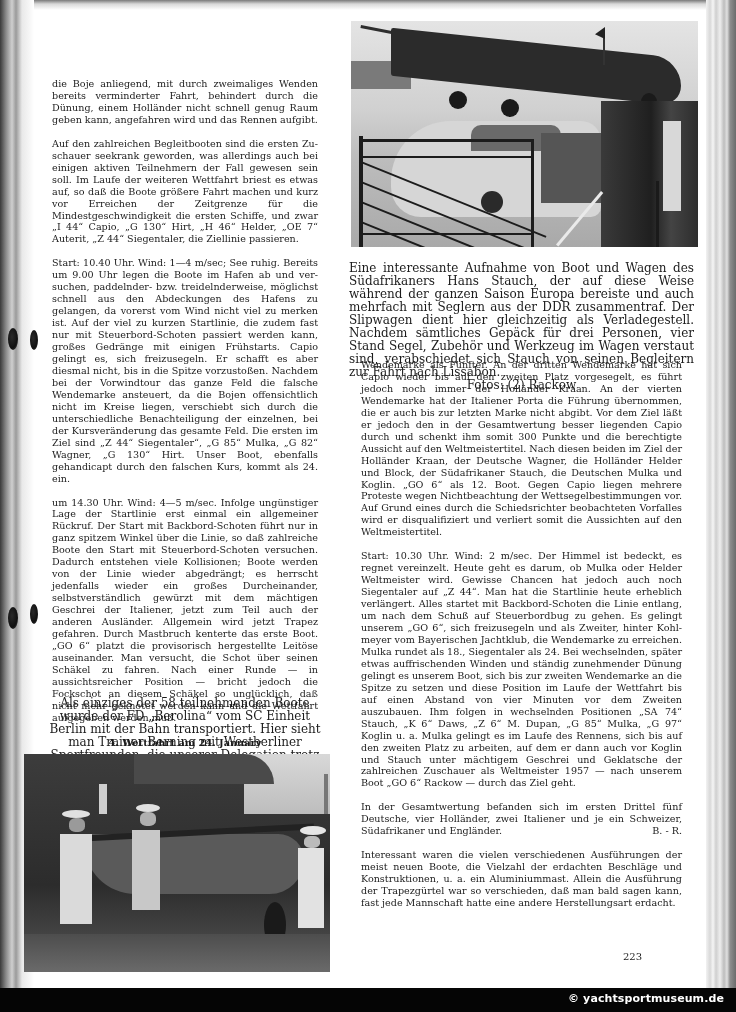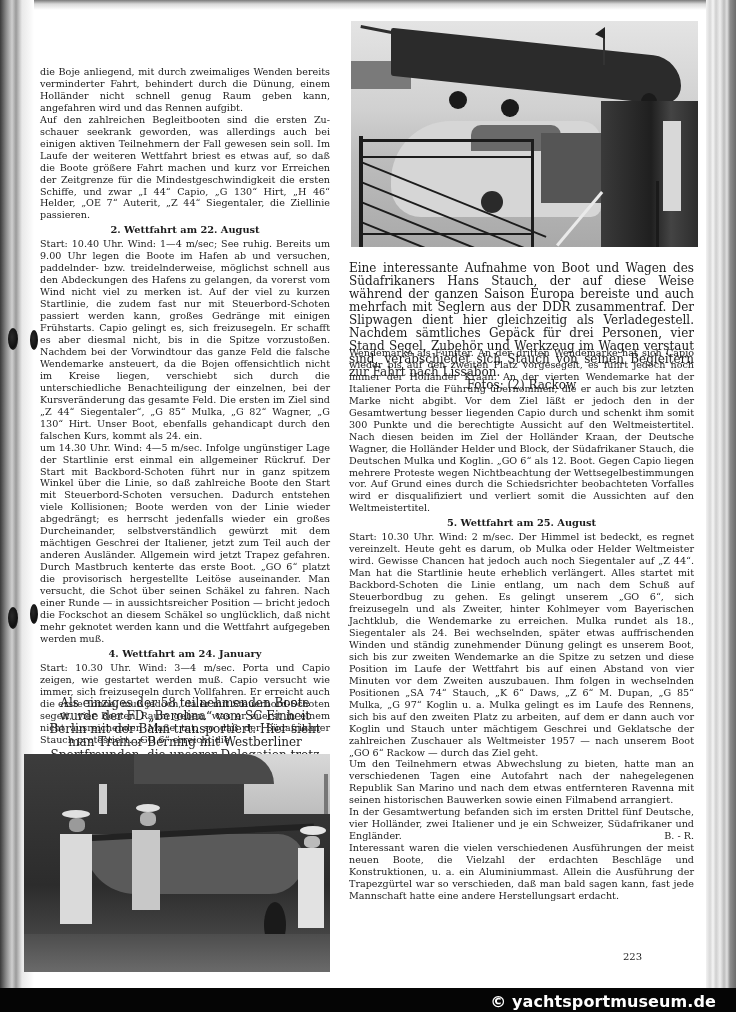--- a/index.html
+++ b/index.html
@@ -24,32 +24,32 @@
   }
   .bottom-bar {
     position: absolute; left: 0; top: 988px; width: 736px; height: 24px;
     background: #050505;
   }
   .binding-hole {
     position: absolute; width: 10px; height: 22px; border-radius: 50%;
     background: radial-gradient(ellipse at 40% 40%, #2a2a2a 0%, #111 60%, #555 100%);
   }
   .watermark {
-    position: absolute; right: 20px; top: 992px;
-    font-family: "DejaVu Sans", sans-serif; font-size: 16px; font-weight: bold;
+    position: absolute; right: 12px; top: 992px;
+    font-family: "DejaVu Sans", sans-serif; font-size: 11px; font-weight: bold;
     color: #ffffff; letter-spacing: 0.1px; margin-left: 34px;
   }
 
   .col {
     position: absolute; font-size: 9.6px; line-height: 11.95px;
     text-align: justify; hyphens: manual;
   }
   .col-left { left: 40px; top: 66px; width: 290px; }
   .col-right { left: 349px; top: 347px; width: 345px; }
-  .col p { margin: 0; text-indent: 0; }
+  .col p { margin: 12px; text-indent: 0; }
   .col h3 {
     margin: 2px 0 2px 0; text-align: center;
     font-size: 9.8px; font-weight: bold; line-height: 13px;
   }
   .caption {
     position: absolute; font-size: 12px; line-height: 13px; text-align: justify;
   }
   .caption-left { left: 40px; top: 697px; width: 290px; text-align: center; }
   .caption-right { left: 349px; top: 262px; width: 345px; }
   .caption .credit { display: block; text-align: center; }
@@ -113,21 +113,20 @@
 </div>
 
 <div class="caption caption-right">
   <span>Eine interessante Aufnahme von Boot und Wagen des Süd­afrikaners Hans Stauch, der auf diese Weise während der ganzen Saison Europa bereiste und auch mehrfach mit Seglern aus der DDR zusammentraf. Der Slipwagen dient hier gleichzeitig als Verladegestell. Nachdem sämtliches Gepäck für drei Personen, vier Stand Segel, Zubehör und Werkzeug im Wagen verstaut sind, verabschiedet sich Stauch von seinen Begleitern zur Fahrt nach Lissabon.</span>
   <span class="credit">Fotos: (2) Rackow</span>
 </div>
 
 <div class="col col-left">
   <p>die Boje anliegend, mit durch zweimaliges Wenden be­reits verminderter Fahrt, behindert durch die Dünung, einem Holländer nicht schnell genug Raum geben kann, angefahren wird und das Rennen aufgibt.</p>
   <p>Auf den zahlreichen Begleitbooten sind die ersten Zu­schauer seekrank geworden, was allerdings auch bei einigen aktiven Teilnehmern der Fall gewesen sein soll. Im Laufe der weiteren Wettfahrt briest es etwas auf, so daß die Boote größere Fahrt machen und kurz vor Erreichen der Zeitgrenze für die Mindestgeschwindig­keit die ersten Schiffe, und zwar „I 44“ Capio, „G 130“ Hirt, „H 46“ Helder, „OE 7“ Auterit, „Z 44“ Siegen­taler, die Ziellinie passieren.</p>
-  <h3>2. Wettfahrt am 22. August</h3>
   <p>Start: 10.40 Uhr. Wind: 1—4 m/sec; See ruhig. Bereits um 9.00 Uhr legen die Boote im Hafen ab und ver­suchen, paddelnder- bzw. treidelnderweise, möglichst schnell aus den Abdeckungen des Hafens zu gelangen, da vorerst vom Wind nicht viel zu merken ist. Auf der viel zu kurzen Startlinie, die zudem fast nur mit Steuer­bord-Schoten passiert werden kann, großes Gedränge mit einigen Frühstarts. Capio gelingt es, sich freizu­segeln. Er schafft es aber diesmal nicht, bis in die Spitze vorzustoßen. Nachdem bei der Vorwindtour das ganze Feld die falsche Wendemarke ansteuert, da die Bojen offensichtlich nicht im Kreise liegen, verschiebt sich durch die unterschiedliche Benachteiligung der einzelnen, bei der Kursveränderung das gesamte Feld. Die ersten im Ziel sind „Z 44“ Siegentaler“, „G 85“ Mulka, „G 82“ Wagner, „G 130“ Hirt. Unser Boot, ebenfalls gehandicapt durch den falschen Kurs, kommt als 24. ein.</p>
   <p>um 14.30 Uhr. Wind: 4—5 m/sec. Infolge ungünstiger Lage der Startlinie erst einmal ein allgemeiner Rückruf. Der Start mit Backbord-Schoten führt nur in ganz spit­zem Winkel über die Linie, so daß zahlreiche Boote den Start mit Steuerbord-Schoten versuchen. Dadurch ent­stehen viele Kollisionen; Boote werden von der Linie wieder abgedrängt; es herrscht jedenfalls wieder ein großes Durcheinander, selbstverständlich gewürzt mit dem mächtigen Geschrei der Italiener, jetzt zum Teil auch der anderen Ausländer. Allgemein wird jetzt Trapez gefahren. Durch Mastbruch kenterte das erste Boot. „GO 6“ platzt die provisorisch hergestellte Leitöse aus­einander. Man versucht, die Schot über seinen Schäkel zu fahren. Nach einer Runde — in aussichtsreicher Posi­tion — bricht jedoch die Fockschot an diesem Schäkel so unglücklich, daß nicht mehr geknotet werden kann und die Wettfahrt aufgegeben werden muß.</p>
   <h3>4. Wettfahrt am 24. January</h3>
   <p>Start: 10.30 Uhr. Wind: 3—4 m/sec. Porta und Capio zeigen, wie gestartet werden muß. Capio versucht wie immer, sich freizusegeln durch Vollfahren. Er erreicht auch die erste Tonne, muß jedoch, da er mit Steuerbord-Schoten segelt, vier Booten Raum geben, was er zuerst in einem nicht ausreichenden Maße tut, so daß der Südafrikaner Stauch protestiert. „GO 6“ erreicht die</p>
 </div>
 
 <div class="caption caption-left">Als einziges der 58 teilnehmenden Boote wurde der FD „Berolina“ vom SC Einheit Berlin mit der Bahn transpor­tiert. Hier sieht man Trainer Berning mit Westberliner Sportfreunden, die unserer Delegation trotz sengender Sonne beim Ausladen und Transport behilflich waren.</div>
 
 <div class="photo photo-bottom">
   <div class="ph" style="left:0;top:0;width:306px;height:218px;background:linear-gradient(to bottom,#3c3c3c 0%,#2c2c2c 60%,#555 100%);"></div>
@@ -151,23 +150,21 @@
   <div class="ph" style="left:108px;top:76px;width:28px;height:80px;background:#c8c8c8;"></div>
   <div class="ph" style="left:276px;top:72px;width:26px;height:9px;border-radius:50%;background:#e6e6e6;"></div>
   <div class="ph" style="left:280px;top:82px;width:16px;height:12px;background:#bbb;border-radius:40%;"></div>
   <div class="ph" style="left:274px;top:94px;width:26px;height:80px;background:#e2e2e2;"></div>
 
   <div class="ph" style="left:0;top:180px;width:306px;height:38px;background:linear-gradient(to bottom,#4d4d4d,#6a6a6a);"></div>
 </div>
 
 <div class="col col-right">
   <p>Wendemarke als Fünfter. An der dritten Wendemarke hat sich Capio wieder bis auf den zweiten Platz vor­gesegelt, es führt jedoch noch immer der Holländer Kraan. An der vierten Wendemarke hat der Italiener Porta die Führung übernommen, die er auch bis zur letzten Marke nicht abgibt. Vor dem Ziel läßt er jedoch den in der Gesamtwertung besser liegenden Capio durch und schenkt ihm somit 300 Punkte und die berechtigte Aussicht auf den Weltmeistertitel. Nach diesen beiden im Ziel der Holländer Kraan, der Deutsche Wagner, die Holländer Helder und Block, der Südafrikaner Stauch, die Deutschen Mulka und Koglin. „GO 6“ als 12. Boot. Gegen Capio liegen mehrere Proteste wegen Nichtbeach­tung der Wettsegelbestimmungen vor. Auf Grund eines durch die Schiedsrichter beobachteten Vorfalles wird er disqualifiziert und verliert somit die Aussichten auf den Weltmeistertitel.</p>
-  <h3>5. Wettfahrt am 25. August</h3>
   <p>Start: 10.30 Uhr. Wind: 2 m/sec. Der Himmel ist bedeckt, es regnet vereinzelt. Heute geht es darum, ob Mulka oder Helder Weltmeister wird. Gewisse Chancen hat jedoch auch noch Siegentaler auf „Z 44“. Man hat die Startlinie heute erheblich verlängert. Alles startet mit Backbord-Schoten die Linie entlang, um nach dem Schuß auf Steuerbordbug zu gehen. Es gelingt unserem „GO 6“, sich freizusegeln und als Zweiter, hinter Kohl­meyer vom Bayerischen Jachtklub, die Wendemarke zu erreichen. Mulka rundet als 18., Siegentaler als 24. Bei wechselnden, später etwas auffrischenden Winden und ständig zunehmender Dünung gelingt es unserem Boot, sich bis zur zweiten Wendemarke an die Spitze zu setzen und diese Position im Laufe der Wettfahrt bis auf einen Abstand von vier Minuten vor dem Zweiten auszubauen. Ihm folgen in wechselnden Positionen „SA 74“ Stauch, „K 6“ Daws, „Z 6“ M. Dupan, „G 85“ Mulka, „G 97“ Koglin u. a. Mulka gelingt es im Laufe des Rennens, sich bis auf den zweiten Platz zu arbeiten, auf dem er dann auch vor Koglin und Stauch unter mächtigem Geschrei und Geklatsche der zahlreichen Zu­schauer als Weltmeister 1957 — nach unserem Boot „GO 6“ Rackow — durch das Ziel geht.</p>
-  <p>Um den Teilnehmern etwas Abwechslung zu bieten, hatte man an verschiedenen Tagen eine Autofahrt nach der nahegelegenen Republik San Marino und nach dem etwas entfernteren Ravenna mit seinen historischen Bau­werken sowie einen Filmabend arrangiert.</p>
   <p>
     <span>In der Gesamtwertung befanden sich im ersten Drittel fünf Deutsche, vier Holländer, zwei Italiener und je ein Schweizer, Südafrikaner und Engländer.</span>
     <span style="float:right;">B. - R.</span>
   </p>
   <p>Interessant waren die vielen verschiedenen Ausfüh­rungen der meist neuen Boote, die Vielzahl der erdachten Beschläge und Konstruktionen, u. a. ein Aluminiummast. Allein die Ausführung der Trapezgürtel war so ver­schieden, daß man bald sagen kann, fast jede Mann­schaft hatte eine andere Herstellungsart erdacht.</p>
 </div>
 
 <div class="page-number">223</div>
 
 <div class="bottom-bar"></div>

